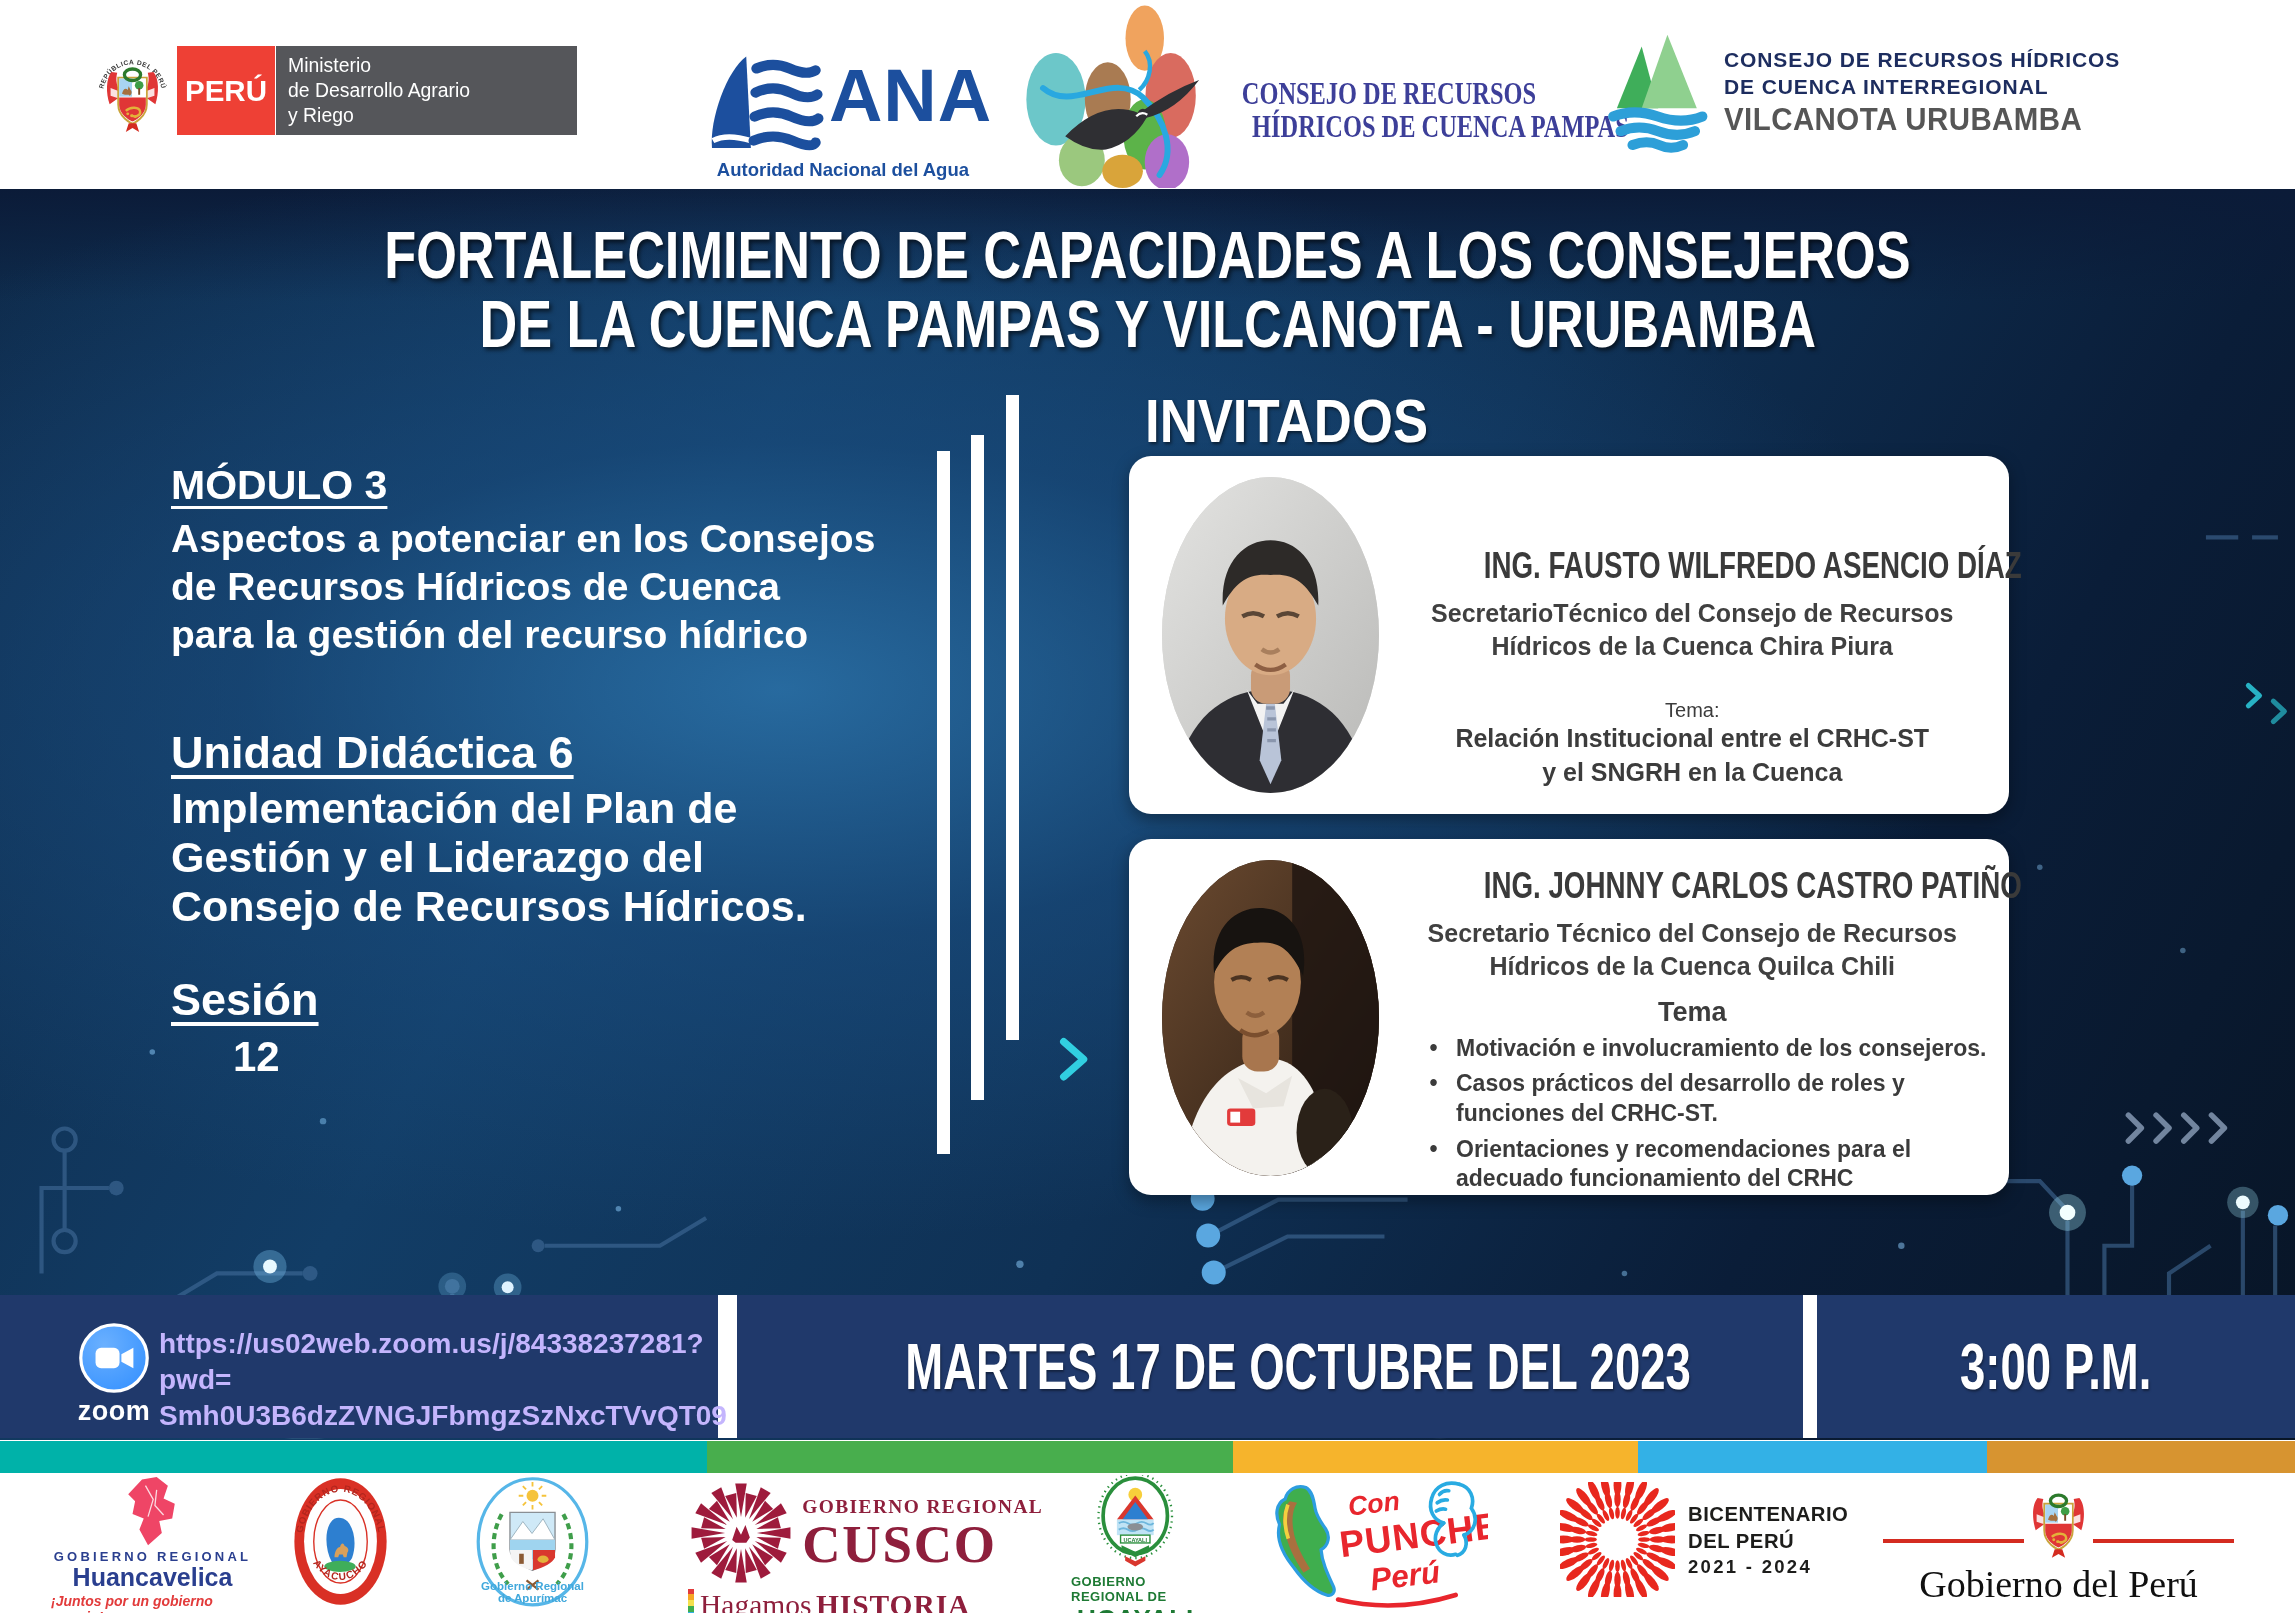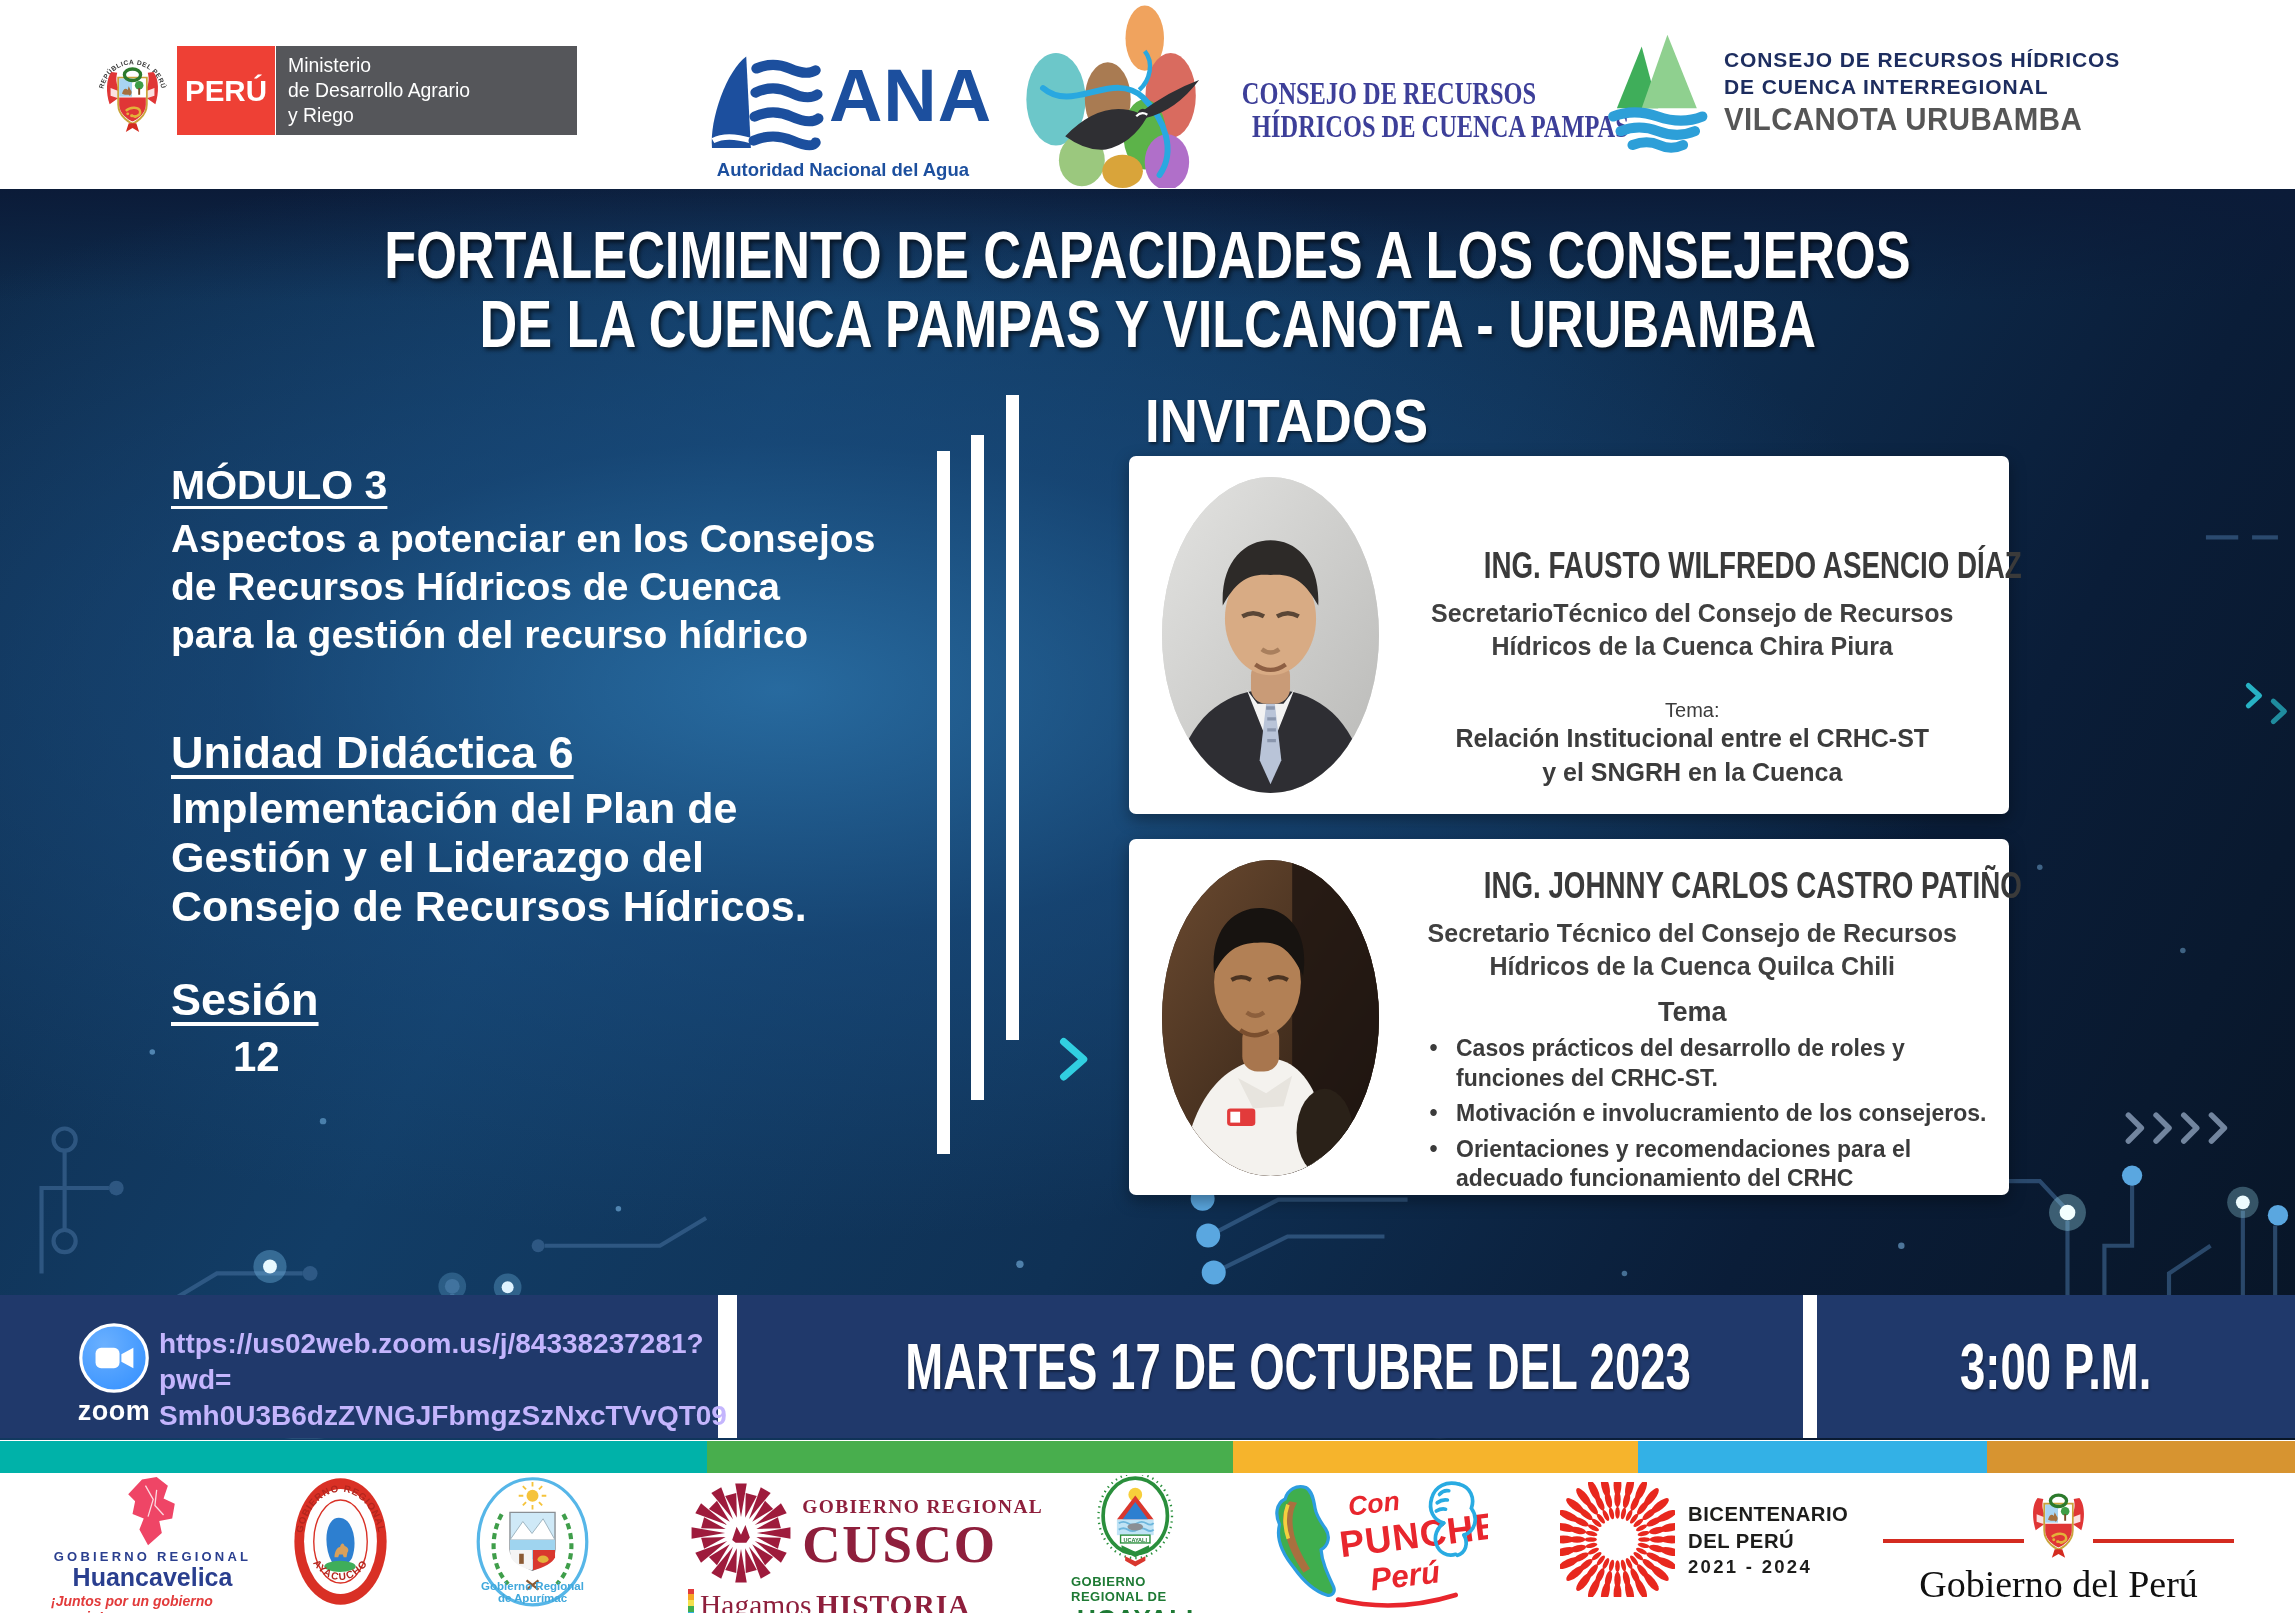--- a/index.html
+++ b/index.html
@@ -47,21 +47,21 @@
   .lp-h{font-size:41px;line-height:1.1;text-decoration:underline;text-decoration-thickness:3.2px;text-underline-offset:6.5px}
   .lp-p{font-size:39px;line-height:1.23;margin-top:7.4px}
   .lp-h2{font-size:45px;line-height:1.1;margin-top:69px;text-decoration:underline;text-decoration-thickness:3.7px;text-underline-offset:6.5px}
   .lp-p2{font-size:43px;line-height:1.14;margin-top:6.5px}
   .lp-h3{font-size:45px;line-height:1.1;margin-top:44px;display:inline-block;text-decoration:underline;text-decoration-thickness:3.7px;text-underline-offset:6.5px}
   .lp-num{font-size:42px;margin:8.3px 0 0 62px}
 
   
   .inv-heading{position:absolute;left:1145px;top:390px;color:#fff;font-weight:700;font-size:62px;line-height:1;
                text-shadow:1.8px 2.3px 3.7px rgba(0,0,0,.55)}
-  .card{position:absolute;left:1129px;width:880px;background:#fff;border-radius:7px;box-shadow:0 5.5px 15.7px rgba(0,0,0,.35)}
+  .card{position:absolute;left:1129px;width:880px;background:#fff;border-radius:22px;box-shadow:0 5.5px 15.7px rgba(0,0,0,.35)}
   .card1{top:456px;height:358px}
   .card2{top:839px;height:356px}
   .photo{position:absolute;left:33px;top:21px;width:217px;height:316px;border-radius:50%;overflow:hidden}
   .photo svg{width:100%;height:100%;display:block}
   .card-body{position:absolute;left:265px;right:18.5px;top:0;bottom:0;text-align:center;color:#3c3c3c}
   .sp-name{font-size:37px;font-weight:700;color:#3a3a3a;line-height:1.1}
   .mt1{margin-top:90px}.mt2{margin-top:27px}
   .sp-role{font-size:25px;font-weight:700;color:#404040;line-height:1.33;margin-top:10.2px}
   .sp-rline{line-height:1.33}
   .sp-tema{font-size:20px;font-weight:400;margin-top:36px}
@@ -398,22 +398,22 @@
       </svg>
     </div>
     <div class="card-body">
       <div class="sp-name mt2"><span class="cond75">ING. JOHNNY CARLOS CASTRO PATIÑO</span></div>
       <div class="sp-role">
         <div class="sp-rline">Secretario Técnico del Consejo de Recursos</div>
         <div class="sp-rline">Hídricos de la Cuenca Quilca Chili</div>
       </div>
       <div class="sp-tema2">Tema</div>
       <ul class="bullets">
+        <li><span>Motivación e involucramiento de los consejeros.</span></li>
         <li><span>Casos prácticos del desarrollo de roles y funciones del CRHC-ST.</span></li>
-        <li><span>Motivación e involucramiento de los consejeros.</span></li>
         <li><span>Orientaciones y recomendaciones para el adecuado funcionamiento del CRHC</span></li>
       </ul>
     </div>
   </article>
 
   <div class="bottombar">
     <div class="zoombox navy">
       <svg class="abs" style="left:78px;top:27px" width="72" height="72" viewBox="0 0 156 156">
         <defs>
             <radialGradient id="zg" cx=".35" cy=".3" r="1">

